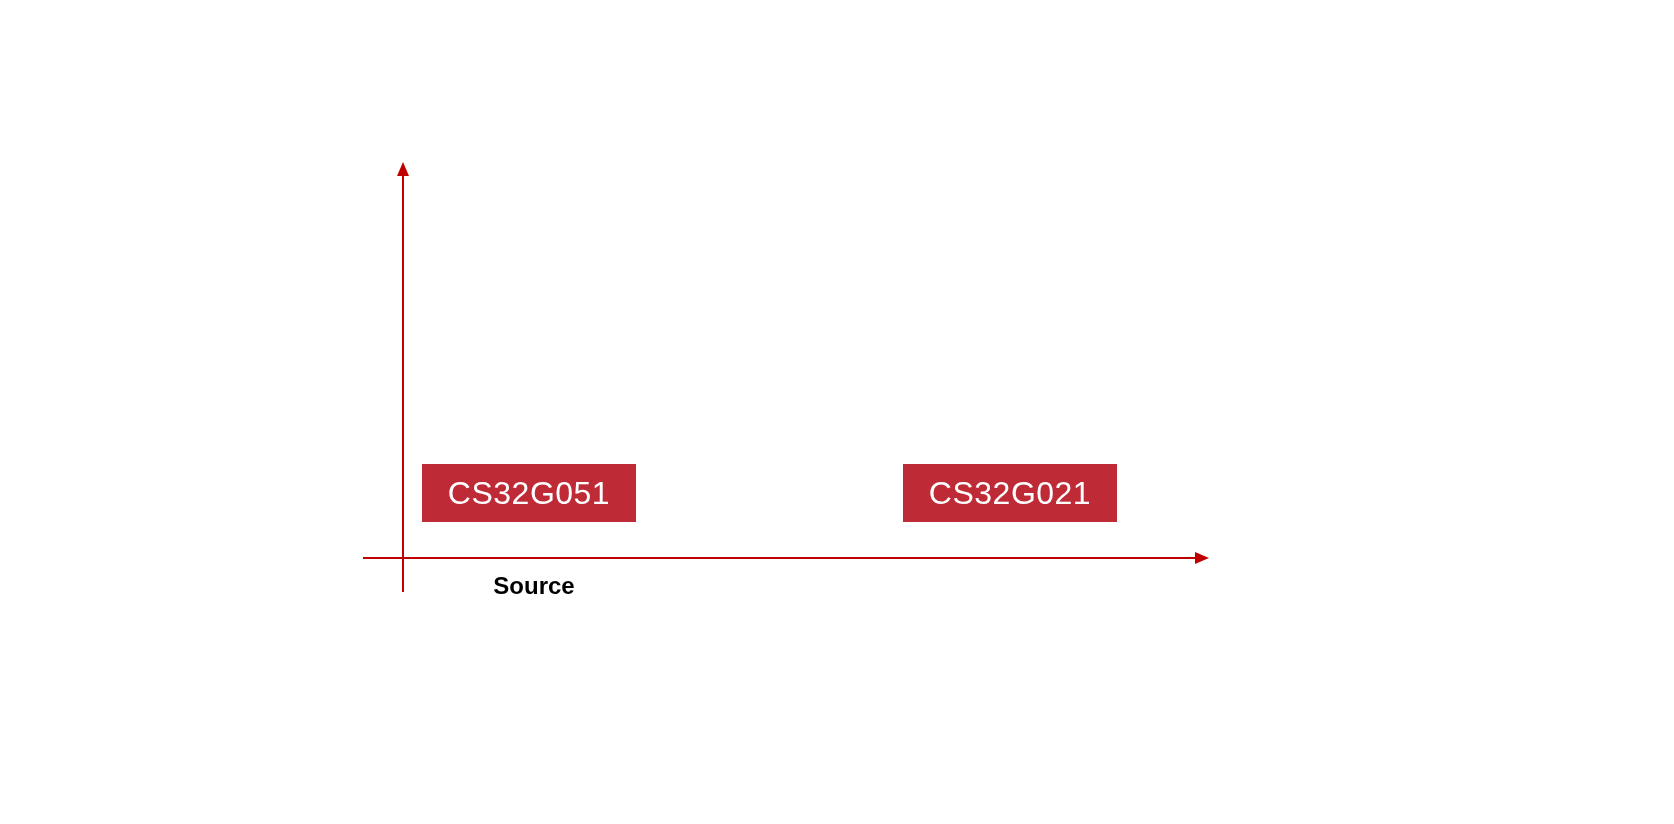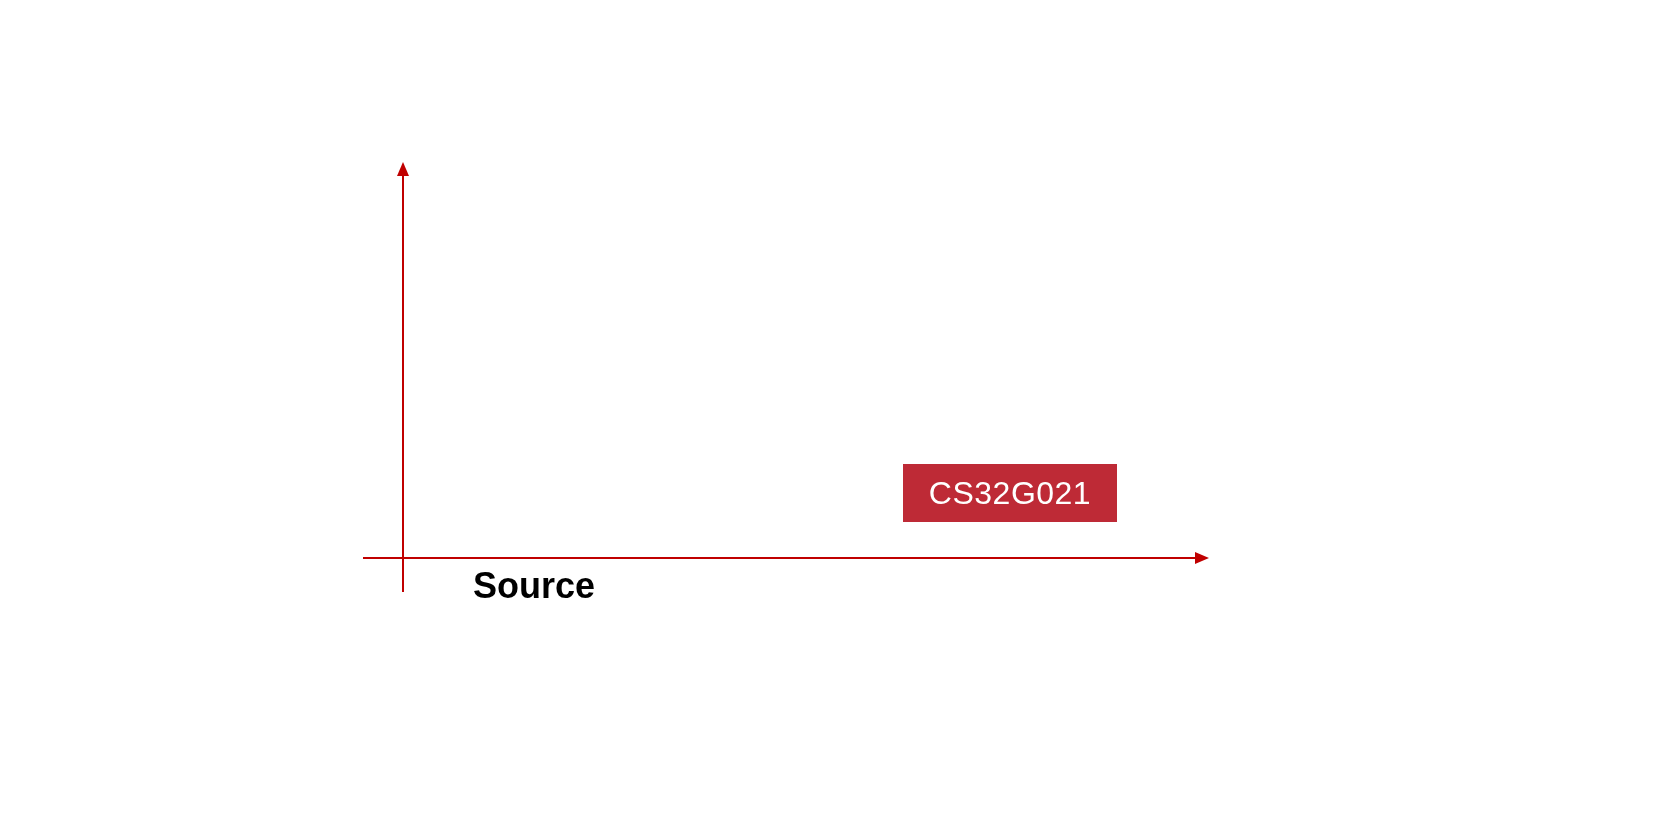--- a/index.html
+++ b/index.html
@@ -68,39 +68,42 @@
     font-weight: 400;
   }
   .chip-box.source-box { left: 422px; }
   .chip-box.sink-box   { left: 903px; justify-content: center; }
   
   .axis-label {
     position: absolute;
     top: 564px;
     width: 200px;
     text-align: center;
-    font-size: 36px;
+    font-size: 24px;
     line-height: 44px;
     font-weight: 700;
     color: var(--label-black, #000000);
   }
   .axis-label.source-label { left: 434px; }
   .axis-label.sink-label   { left: 908px; }
 </style>
 </head>
 <body>
 
 <div class="canvas">
 
   <div class="y-axis-arrow"></div>
   <div class="y-axis-line"></div>
 
   <div class="x-axis-line"></div>
   <div class="x-axis-arrow"></div>
 
+  <div class="chip-box source-box">
+    <span>CS32G051</span>
+  </div>
 
   <div class="chip-box sink-box">
     <span>CS32G021</span>
   </div>
 
   <div class="axis-label source-label">Source</div>
 
 
 </div>
 

